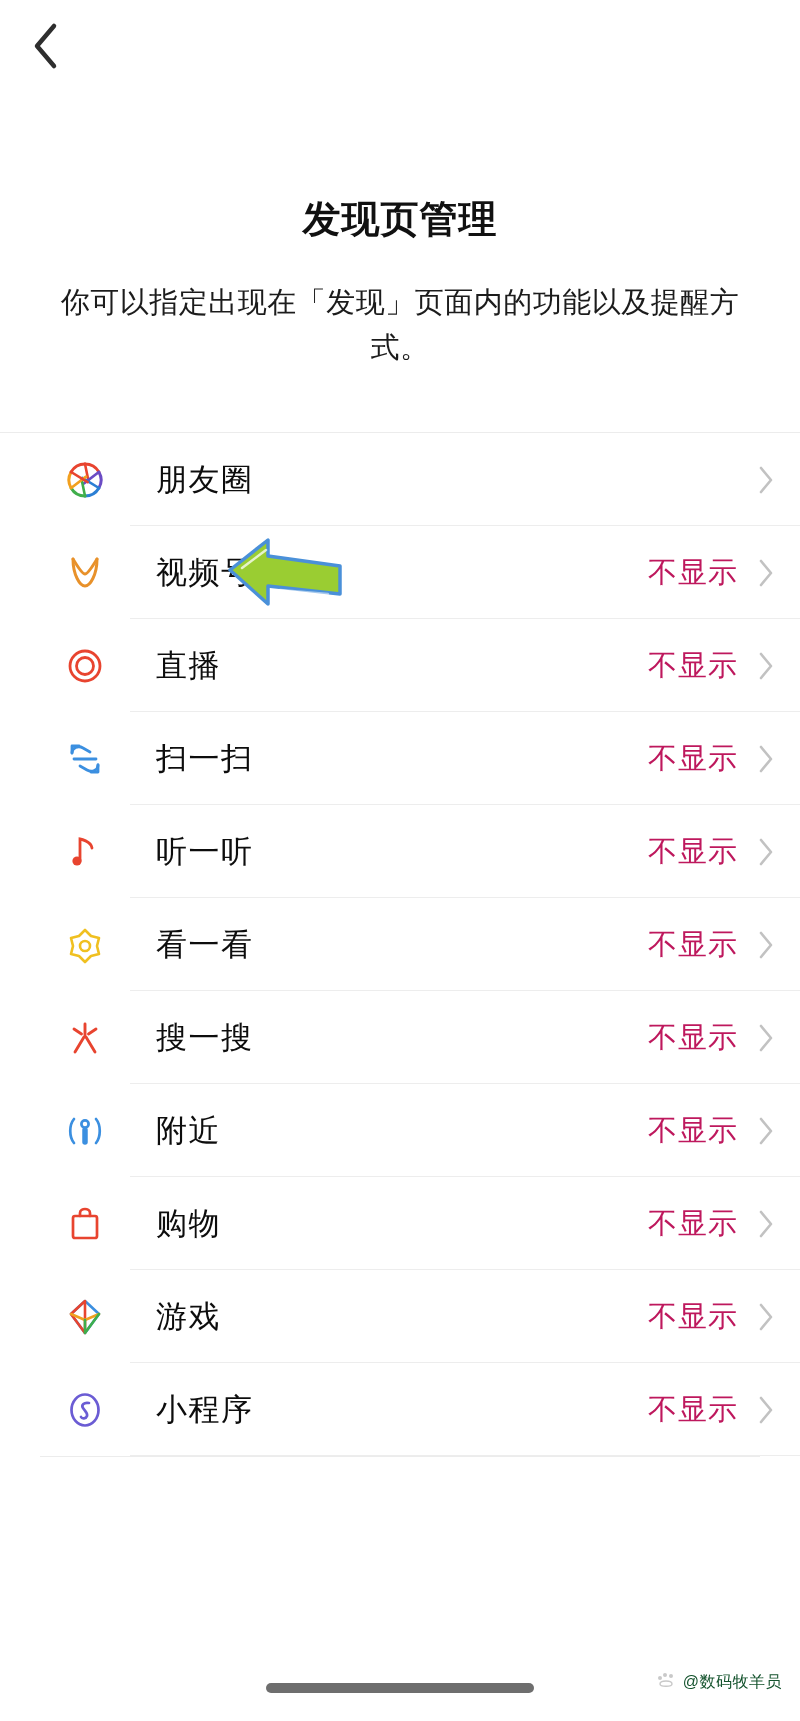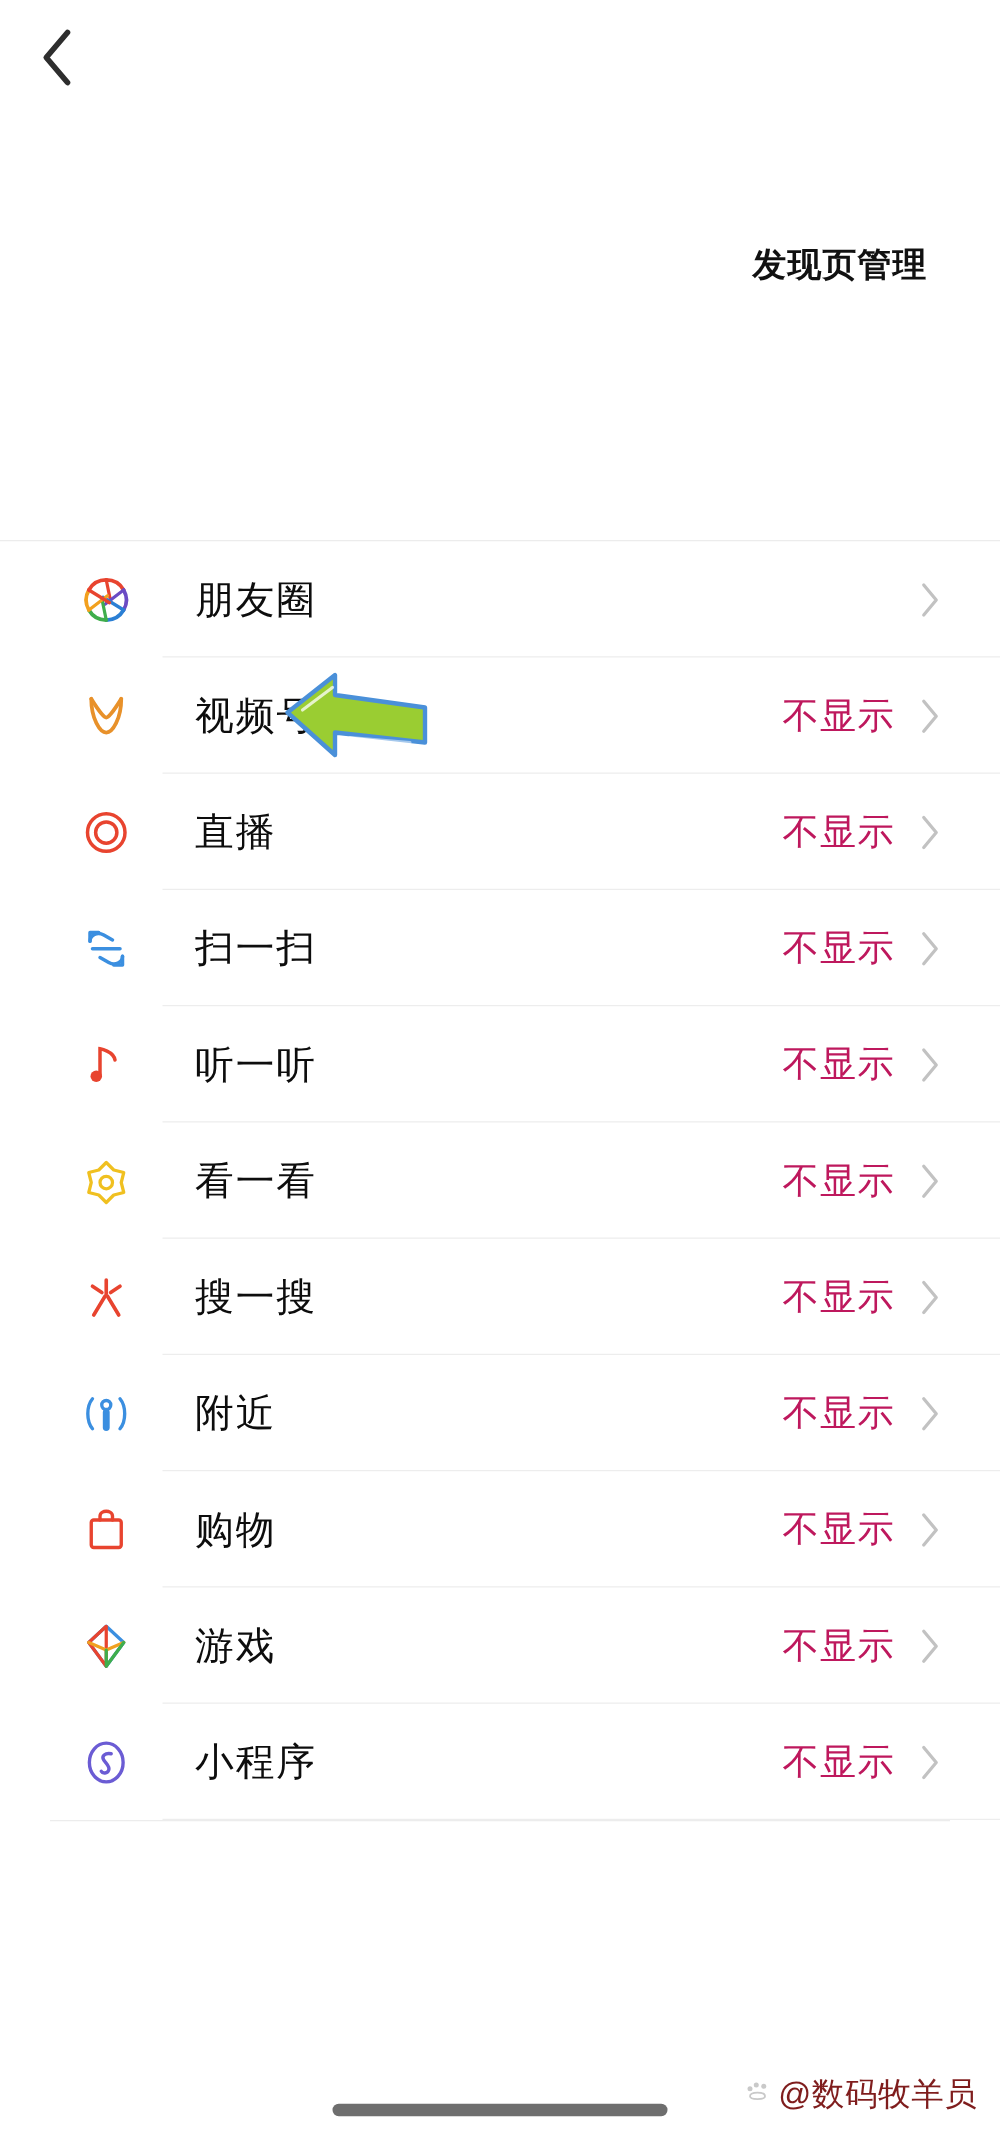--- a/index.html
+++ b/index.html
@@ -43,26 +43,25 @@
   
   .header {
     position: absolute;
     top: 196px;
     left: 0;
     width: 100%;
     padding: 0 58px;
     text-align: center;
   }
   .page-title {
-    font-size: 27px;
+    font-size: 38px;
     font-weight: bold;
     color: #111111;
     letter-spacing: 1px;
     line-height: 1.25;
-    text-align: right;
   }
   .page-subtitle {
     margin-top: 36px;
     font-size: 29px;
     color: #1c1c1c;
     line-height: 1.58;
     letter-spacing: 0.5px;
   }
 
   
@@ -72,21 +71,21 @@
     left: 0;
     width: 100%;
     border-top: 1px solid #ececec;
   }
   .row {
     position: relative;
     display: flex;
     align-items: center;
     height: 93px;
     padding-left: 58px;
-    padding-right: 46px;
+    padding-right: 24px;
     cursor: pointer;
   }
   .row::after {
     content: "";
     position: absolute;
     left: 130px;
     right: 0;
     bottom: 0;
     height: 1px;
     background: #ededed;
@@ -156,24 +155,24 @@
     width: 268px;
     height: 10px;
     border-radius: 5px;
     background: #6e6e6e;
   }
   .watermark {
     position: absolute;
     right: 18px;
     bottom: 28px;
     display: flex;
-    align-items: flex-start;
+    align-items: flex-end;
     gap: 5px;
-    font-size: 26px;
-    color: #7f1d1d;
+    font-size: 16px;
+    color: #14532d;
     letter-spacing: 0.5px;
     white-space: nowrap;
   }
   .watermark .wm-logo { display: block; }
 </style>
 </head>
 <body>
 
 <div class="phone">
 
@@ -182,20 +181,21 @@
       <span>
         <svg width="30" height="50" viewBox="0 0 30 50">
           <polyline points="23,5 6,25 23,45" fill="none" stroke="#2e2e2e" stroke-width="4.5" stroke-linecap="round" stroke-linejoin="round"></polyline>
         </svg>
       </span>
     </div>
   </div>
 
   <div class="header">
     <div class="page-title">发现页管理</div>
+    <div class="page-subtitle">你可以指定出现在「发现」页面内的功能以及提醒方式。</div>
   </div>
 
   <div class="list">
 
     <div class="row">
       <span class="row-icon">
         <svg width="46" height="46" viewBox="0 0 46 46">
           <g transform="translate(23,23)">
             <g fill="none" stroke-width="3" stroke-linecap="round">
               <path d="M0,-16 A16,16 0 0,1 13.9,-8" stroke="#E8442F"></path>

